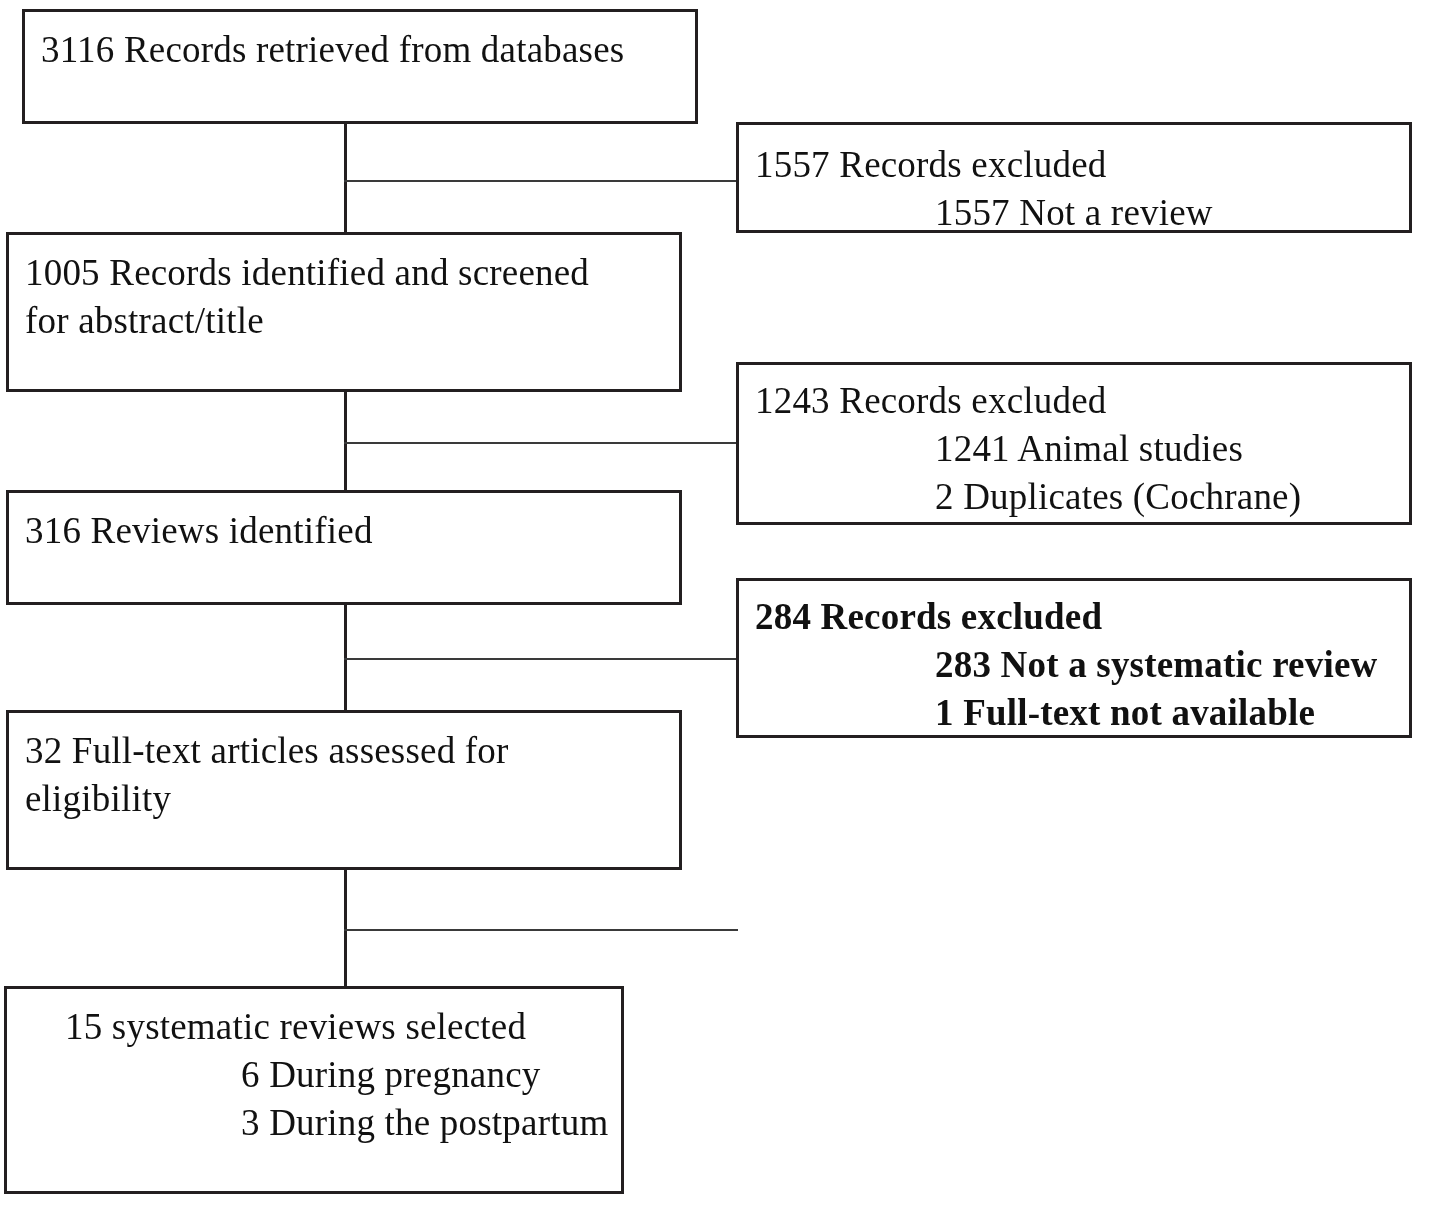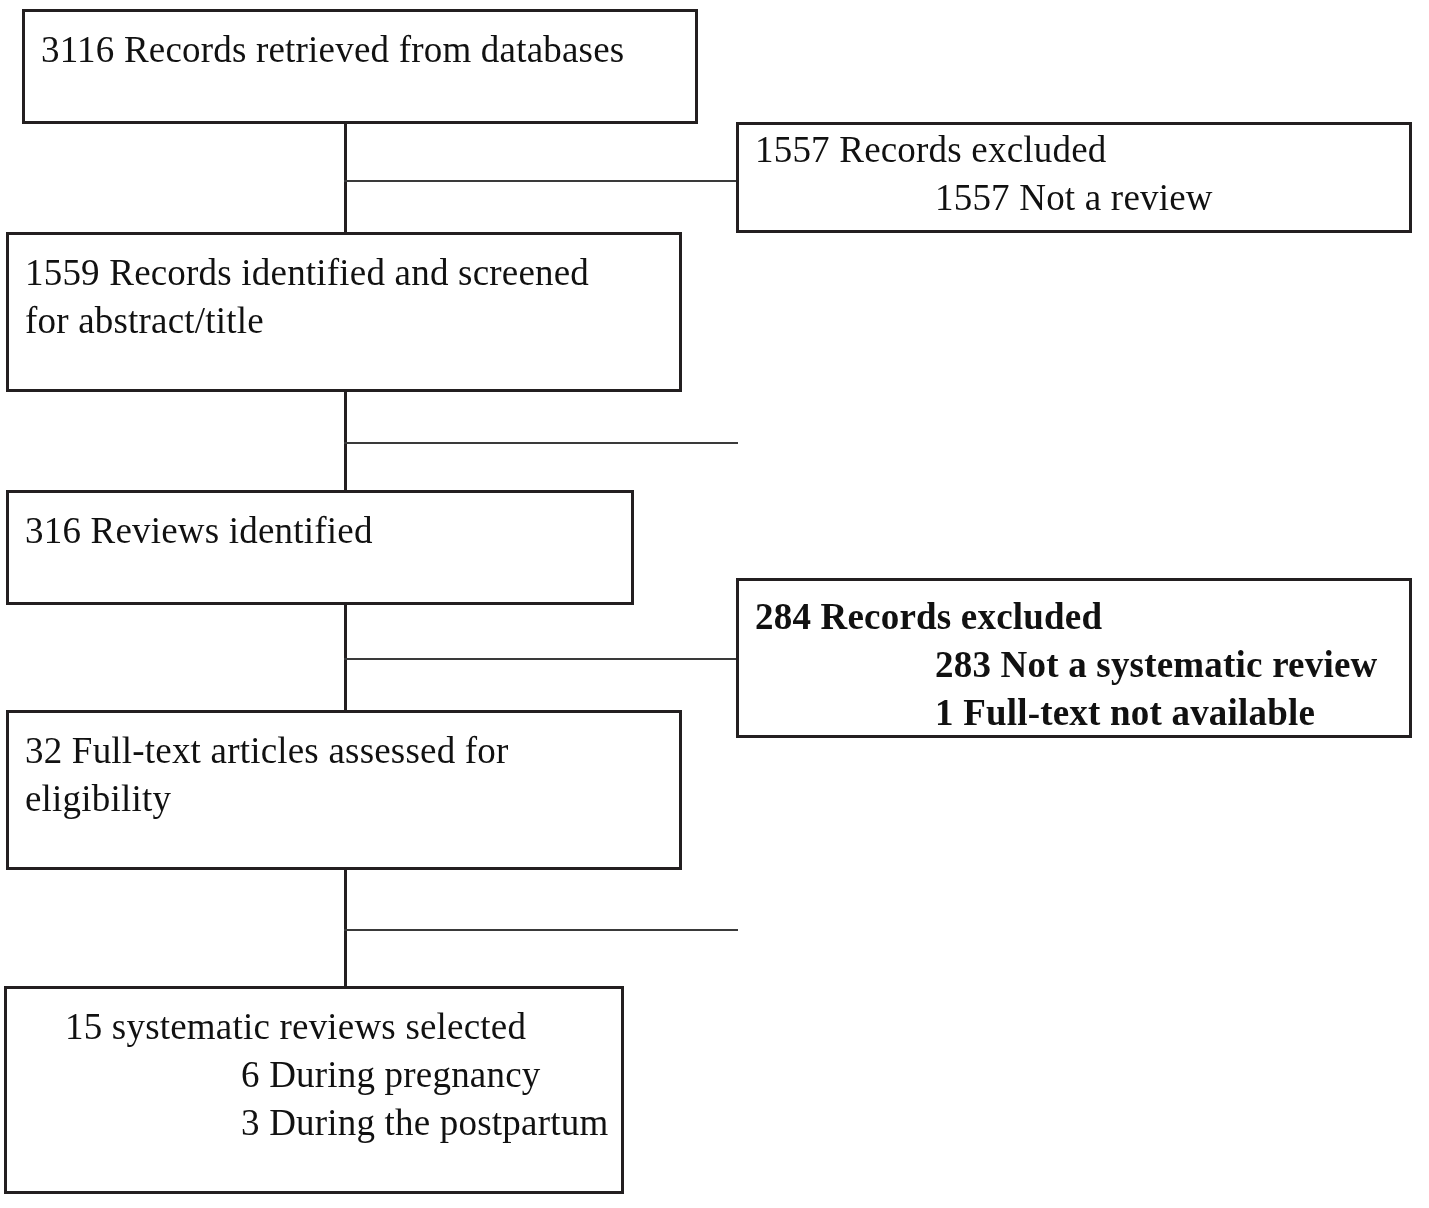--- a/index.html
+++ b/index.html
@@ -75,26 +75,26 @@
   <div class="hline" style="left:344px; top:929px; width:394px;"></div>
 
   <div class="box" style="left:22px; top:9px; width:676px; height:115px;">
     <div class="box-inner">
       <div class="line">3116 Records retrieved from databases</div>
     </div>
   </div>
 
   <div class="box" style="left:6px; top:232px; width:676px; height:160px;">
     <div class="box-inner">
-      <div class="line">1559 Records identified and screened</div>
+      <div class="line">1005 Records identified and screened</div>
       <div class="line">for abstract/title</div>
     </div>
   </div>
 
-  <div class="box" style="left:6px; top:490px; width:628px; height:115px;">
+  <div class="box" style="left:6px; top:490px; width:676px; height:115px;">
     <div class="box-inner">
       <div class="line">316 Reviews identified</div>
     </div>
   </div>
 
   <div class="box" style="left:6px; top:710px; width:676px; height:160px;font-family:Liberation Serif, serif;">
     <div class="box-inner">
       <div class="line">32 Full-text articles assessed for</div>
       <div class="line">eligibility</div>
     </div>
@@ -102,26 +102,33 @@
 
   <div class="box" style="left:4px; top:986px; width:620px; height:208px;padding-left:40px;">
     <div class="box-inner" style="padding-left:18px;">
       <div class="line">15 systematic reviews selected</div>
       <div class="line indent-tight">6 During pregnancy</div>
       <div class="line indent-tight">3 During the postpartum</div>
     </div>
   </div>
 
   <div class="box" style="left:736px; top:122px; width:676px; height:111px;">
-    <div class="box-inner" style="padding-top:1px;">
+    <div class="box-inner" style="padding-top:16px;">
       <div class="line">1557 Records excluded</div>
       <div class="line indent">1557 Not a review</div>
     </div>
   </div>
 
+  <div class="box" style="left:736px; top:362px; width:676px; height:163px;">
+    <div class="box-inner" style="padding-top:12px;">
+      <div class="line">1243 Records excluded</div>
+      <div class="line indent">1241 Animal studies</div>
+      <div class="line indent">2 Duplicates (Cochrane)</div>
+    </div>
+  </div>
 
   <div class="box" style="left:736px; top:578px; width:676px; height:160px;">
     <div class="box-inner" style="padding-top:12px;font-weight:bold;">
       <div class="line">284 Records excluded</div>
       <div class="line indent">283 Not a systematic review</div>
       <div class="line indent">1 Full-text not available</div>
     </div>
   </div>
 
 

